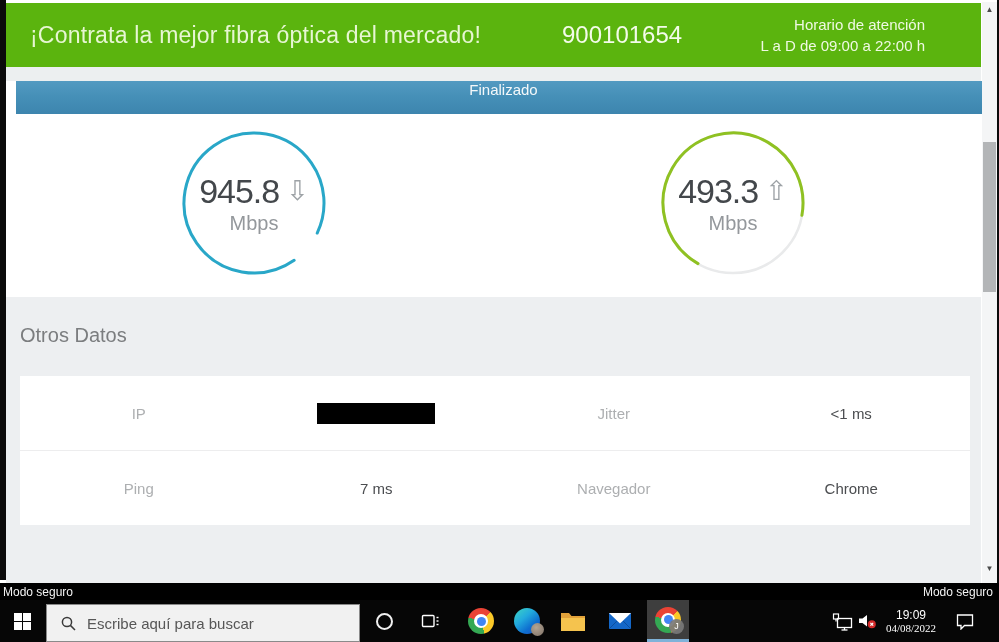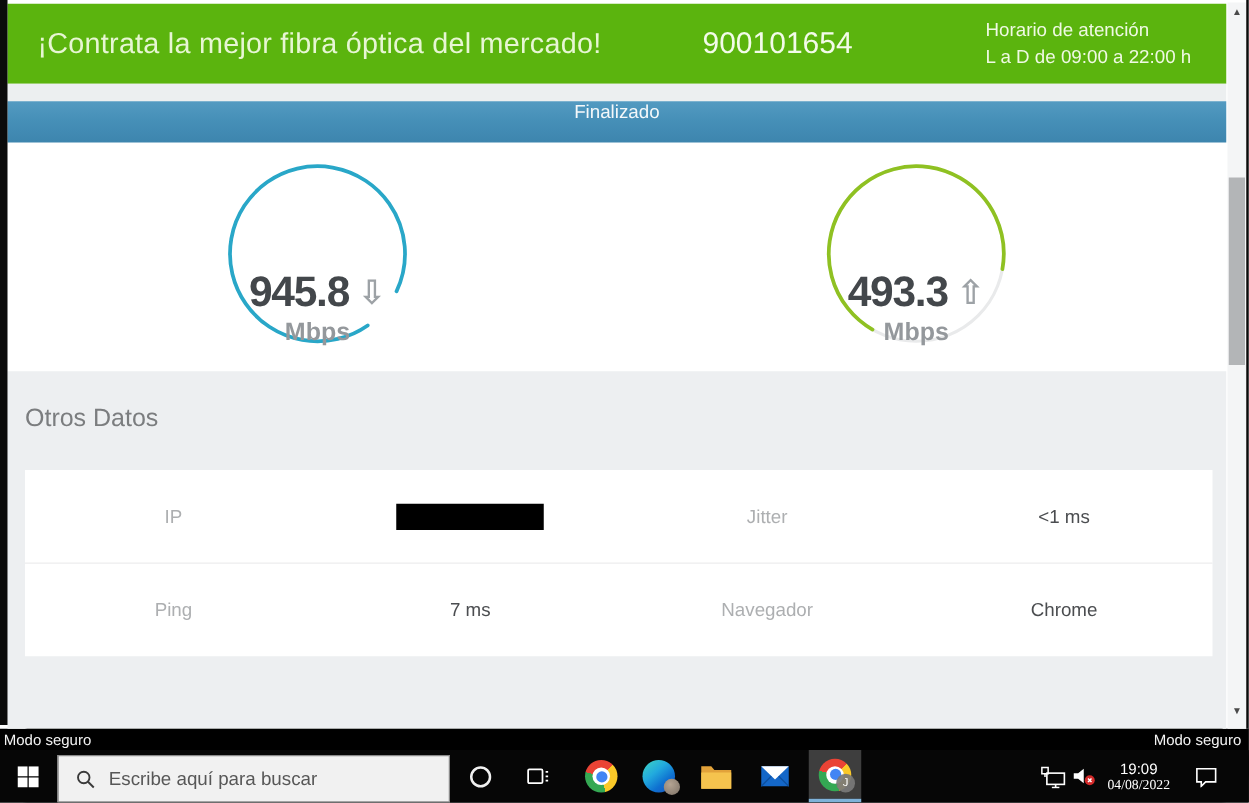--- a/index.html
+++ b/index.html
@@ -11,36 +11,36 @@
   .page { position:absolute; left:0; top:0; width:999px; height:583px; background:#fff; }
   .edge-left  { position:absolute; left:0; top:3; width:6px; height:580px; background:#0b0b0b; }
   .edge-right { position:absolute; right:0; top:0; width:2px; height:583px; background:#0b0b0b; }
 
   
   .banner { position:absolute; left:6px; top:3px; width:975px; height:64px; background:#5bb40e; cursor:pointer; }
   .banner-headline { position:absolute; left:24px; top:50%; transform:translateY(-50%);
     font-size:23px; color:#e7f6d3; letter-spacing:.2px; }
   .banner-phone { position:absolute; left:556px; top:50%; transform:translateY(-50%);
     font-size:24px; color:#f3fbe9; }
-  .banner-schedule { position:absolute; right:28px; top:50%; transform:translateY(-50%);
-    font-size:15px; line-height:21px; color:#eff9e3; text-align:left; }
+  .banner-schedule { position:absolute; right:56px; top:50%; transform:translateY(-50%);
+    font-size:15px; line-height:21px; color:#eff9e3; text-align:right; }
 
   .gap-strip { position:absolute; left:6px; top:67px; width:975px; height:14px; background:#eceff0; }
 
   
-  .status-bar { position:absolute; left:6px; top:81px; width:975px; height:33px; overflow:hidden;
+  .status-bar { position:absolute; left:16px; top:81px; width:975px; height:33px; overflow:hidden;
     background:linear-gradient(180deg,#539ac1 0%,#4690b8 45%,#3d85ae 100%); text-align:center; }
   .status-bar span { display:inline-block; margin-top:-7px; font-size:15px; color:#f4f8fa; }
 
   
   .gauge { position:absolute; width:150px; height:150px; }
   .gauge.dl { left:179px; top:128px; }
   .gauge.ul { left:658px; top:128px; }
   .gauge svg { position:absolute; inset:0; }
-  .gauge-text { position:absolute; inset:0; display:flex; flex-direction:column; align-items:center; justify-content:flex-end;font-weight:bold; }
+  .gauge-text { position:absolute; inset:0; display:flex; flex-direction:column; align-items:center; justify-content:center; }
   .value-row { display:flex; align-items:center; }
   .gauge-value { font-size:34px; color:#43474b; letter-spacing:-1px; }
   .gauge-arrow { font-size:27px; color:#9da2a6; margin-left:7px; }
   .gauge-unit { font-size:20px; color:#94989c; margin-top:1px; }
 
   
   .otros { position:absolute; left:6px; top:297px; width:975px; height:286px; background:#edeff1; }
   .otros-title { position:absolute; left:14px; top:27px; font-size:20px; color:#7b7d7f; }
   .card { position:absolute; left:14px; top:79px; width:950px; height:149px; background:#fff; }
   .card-row { height:74px; display:flex; align-items:center; }

